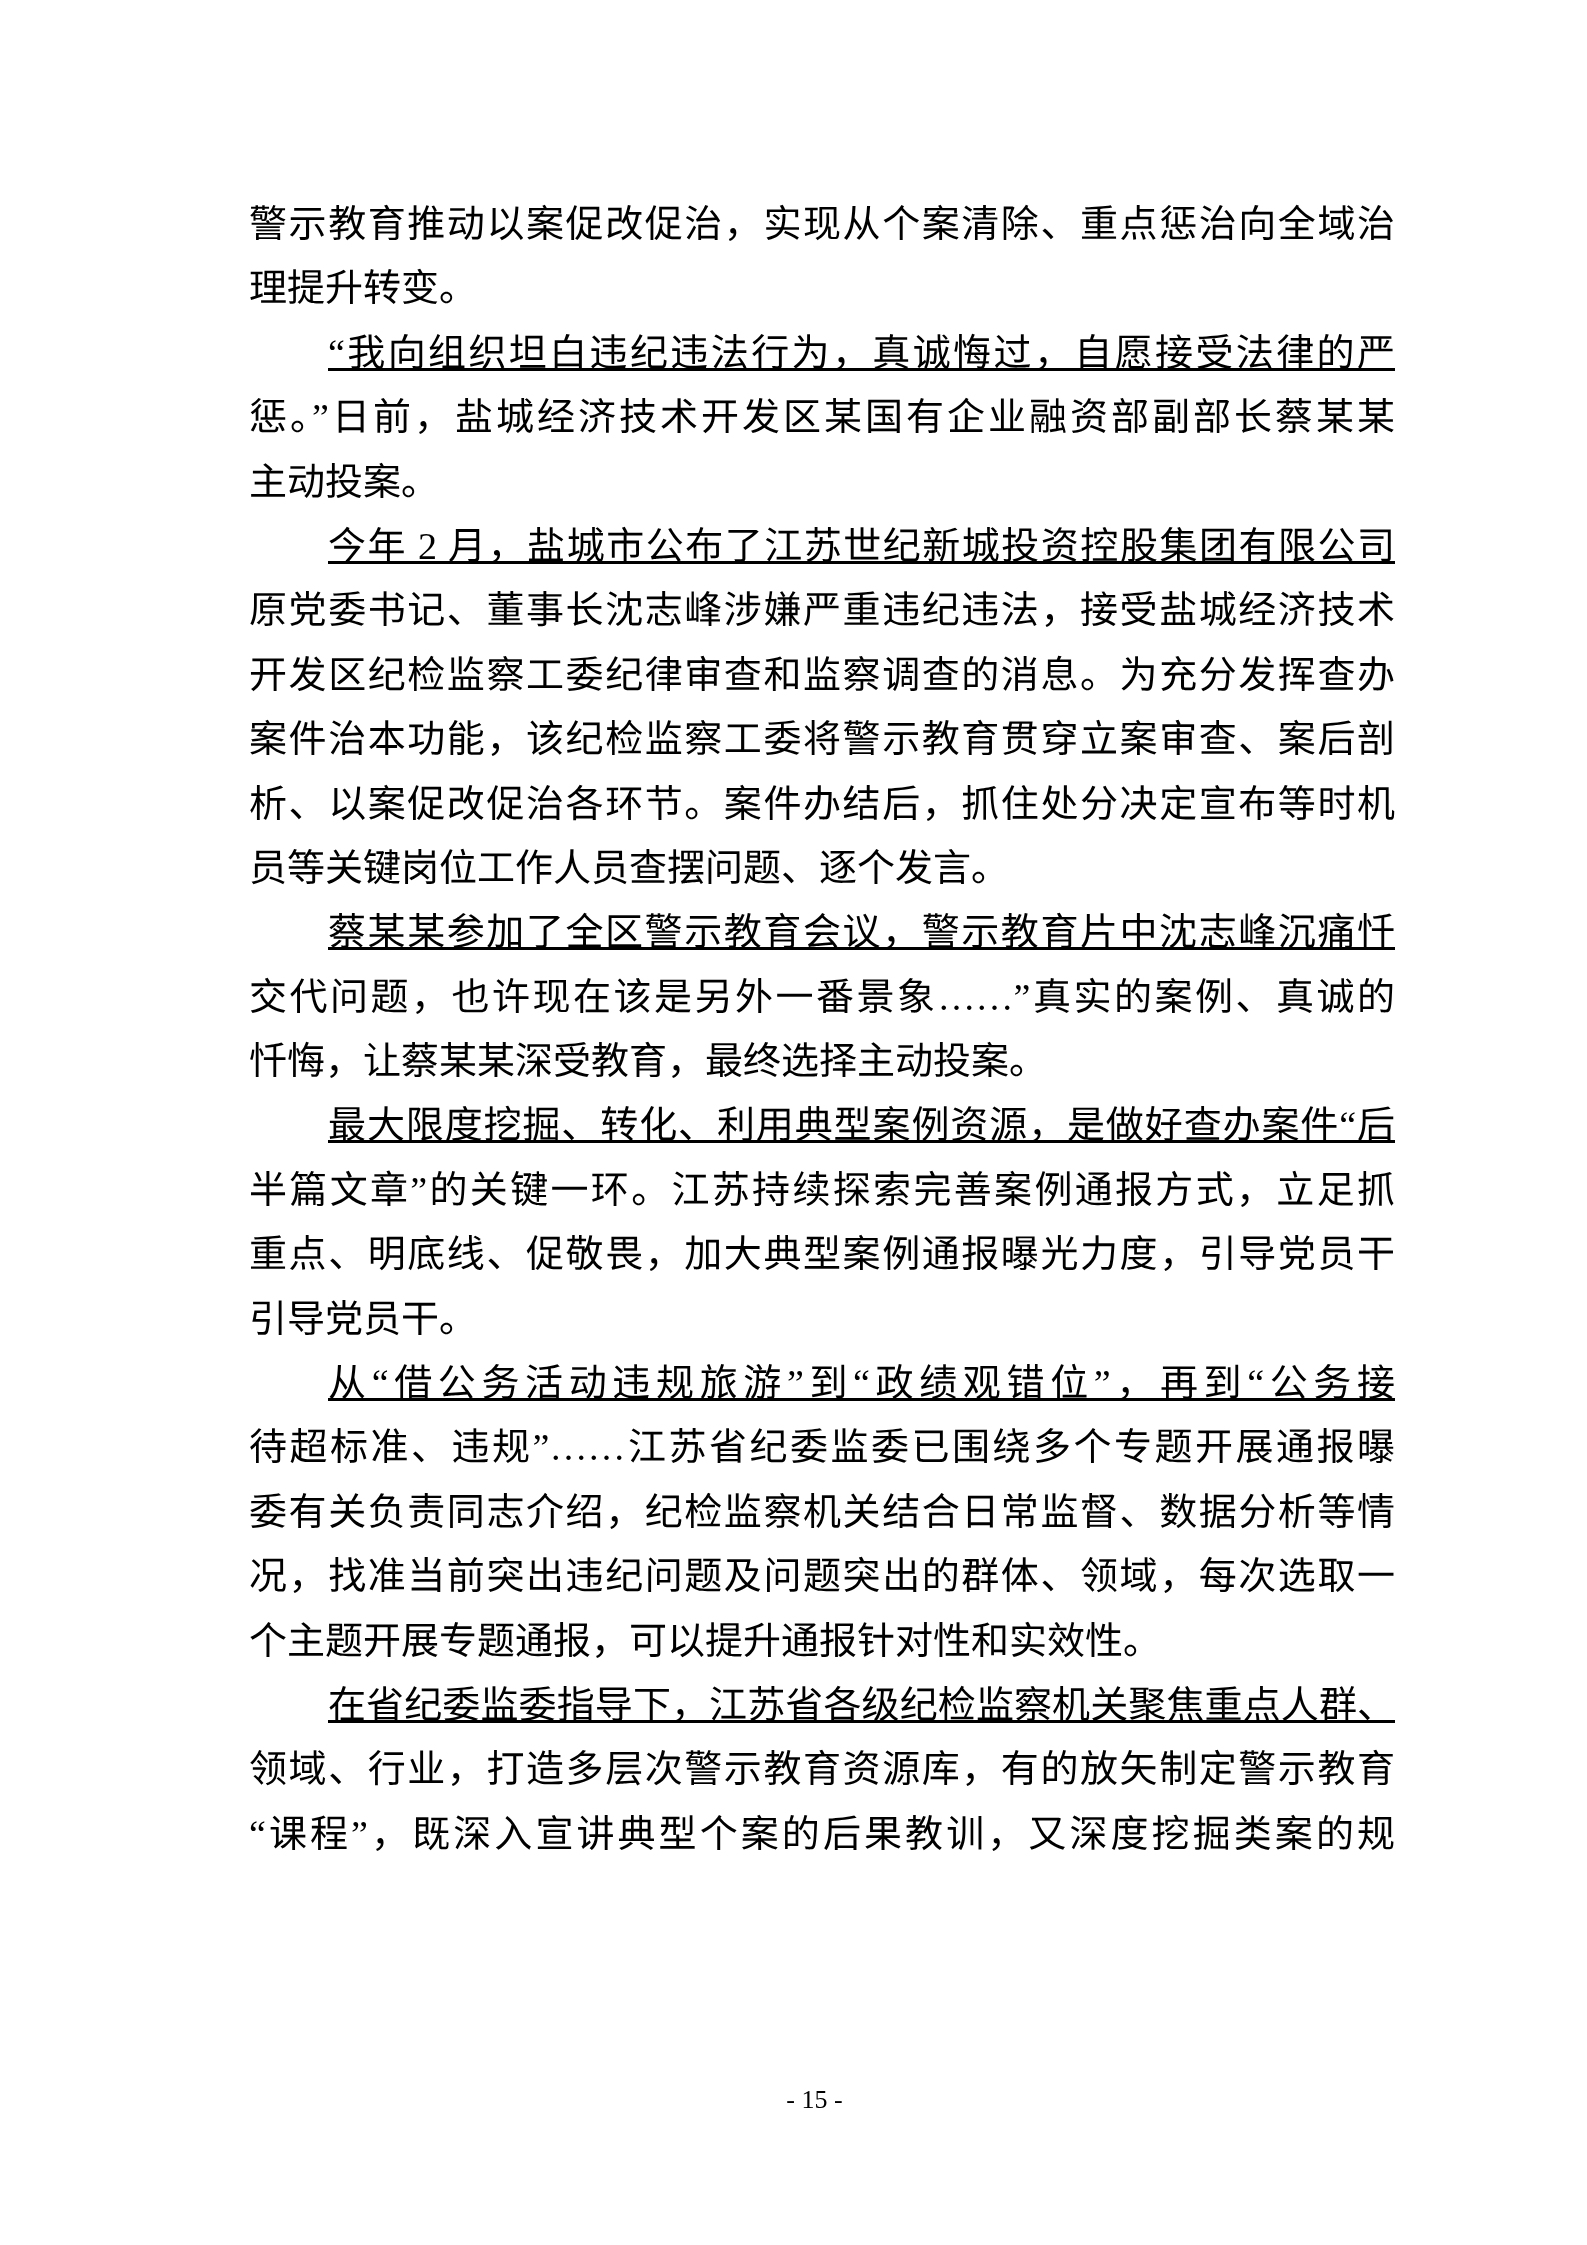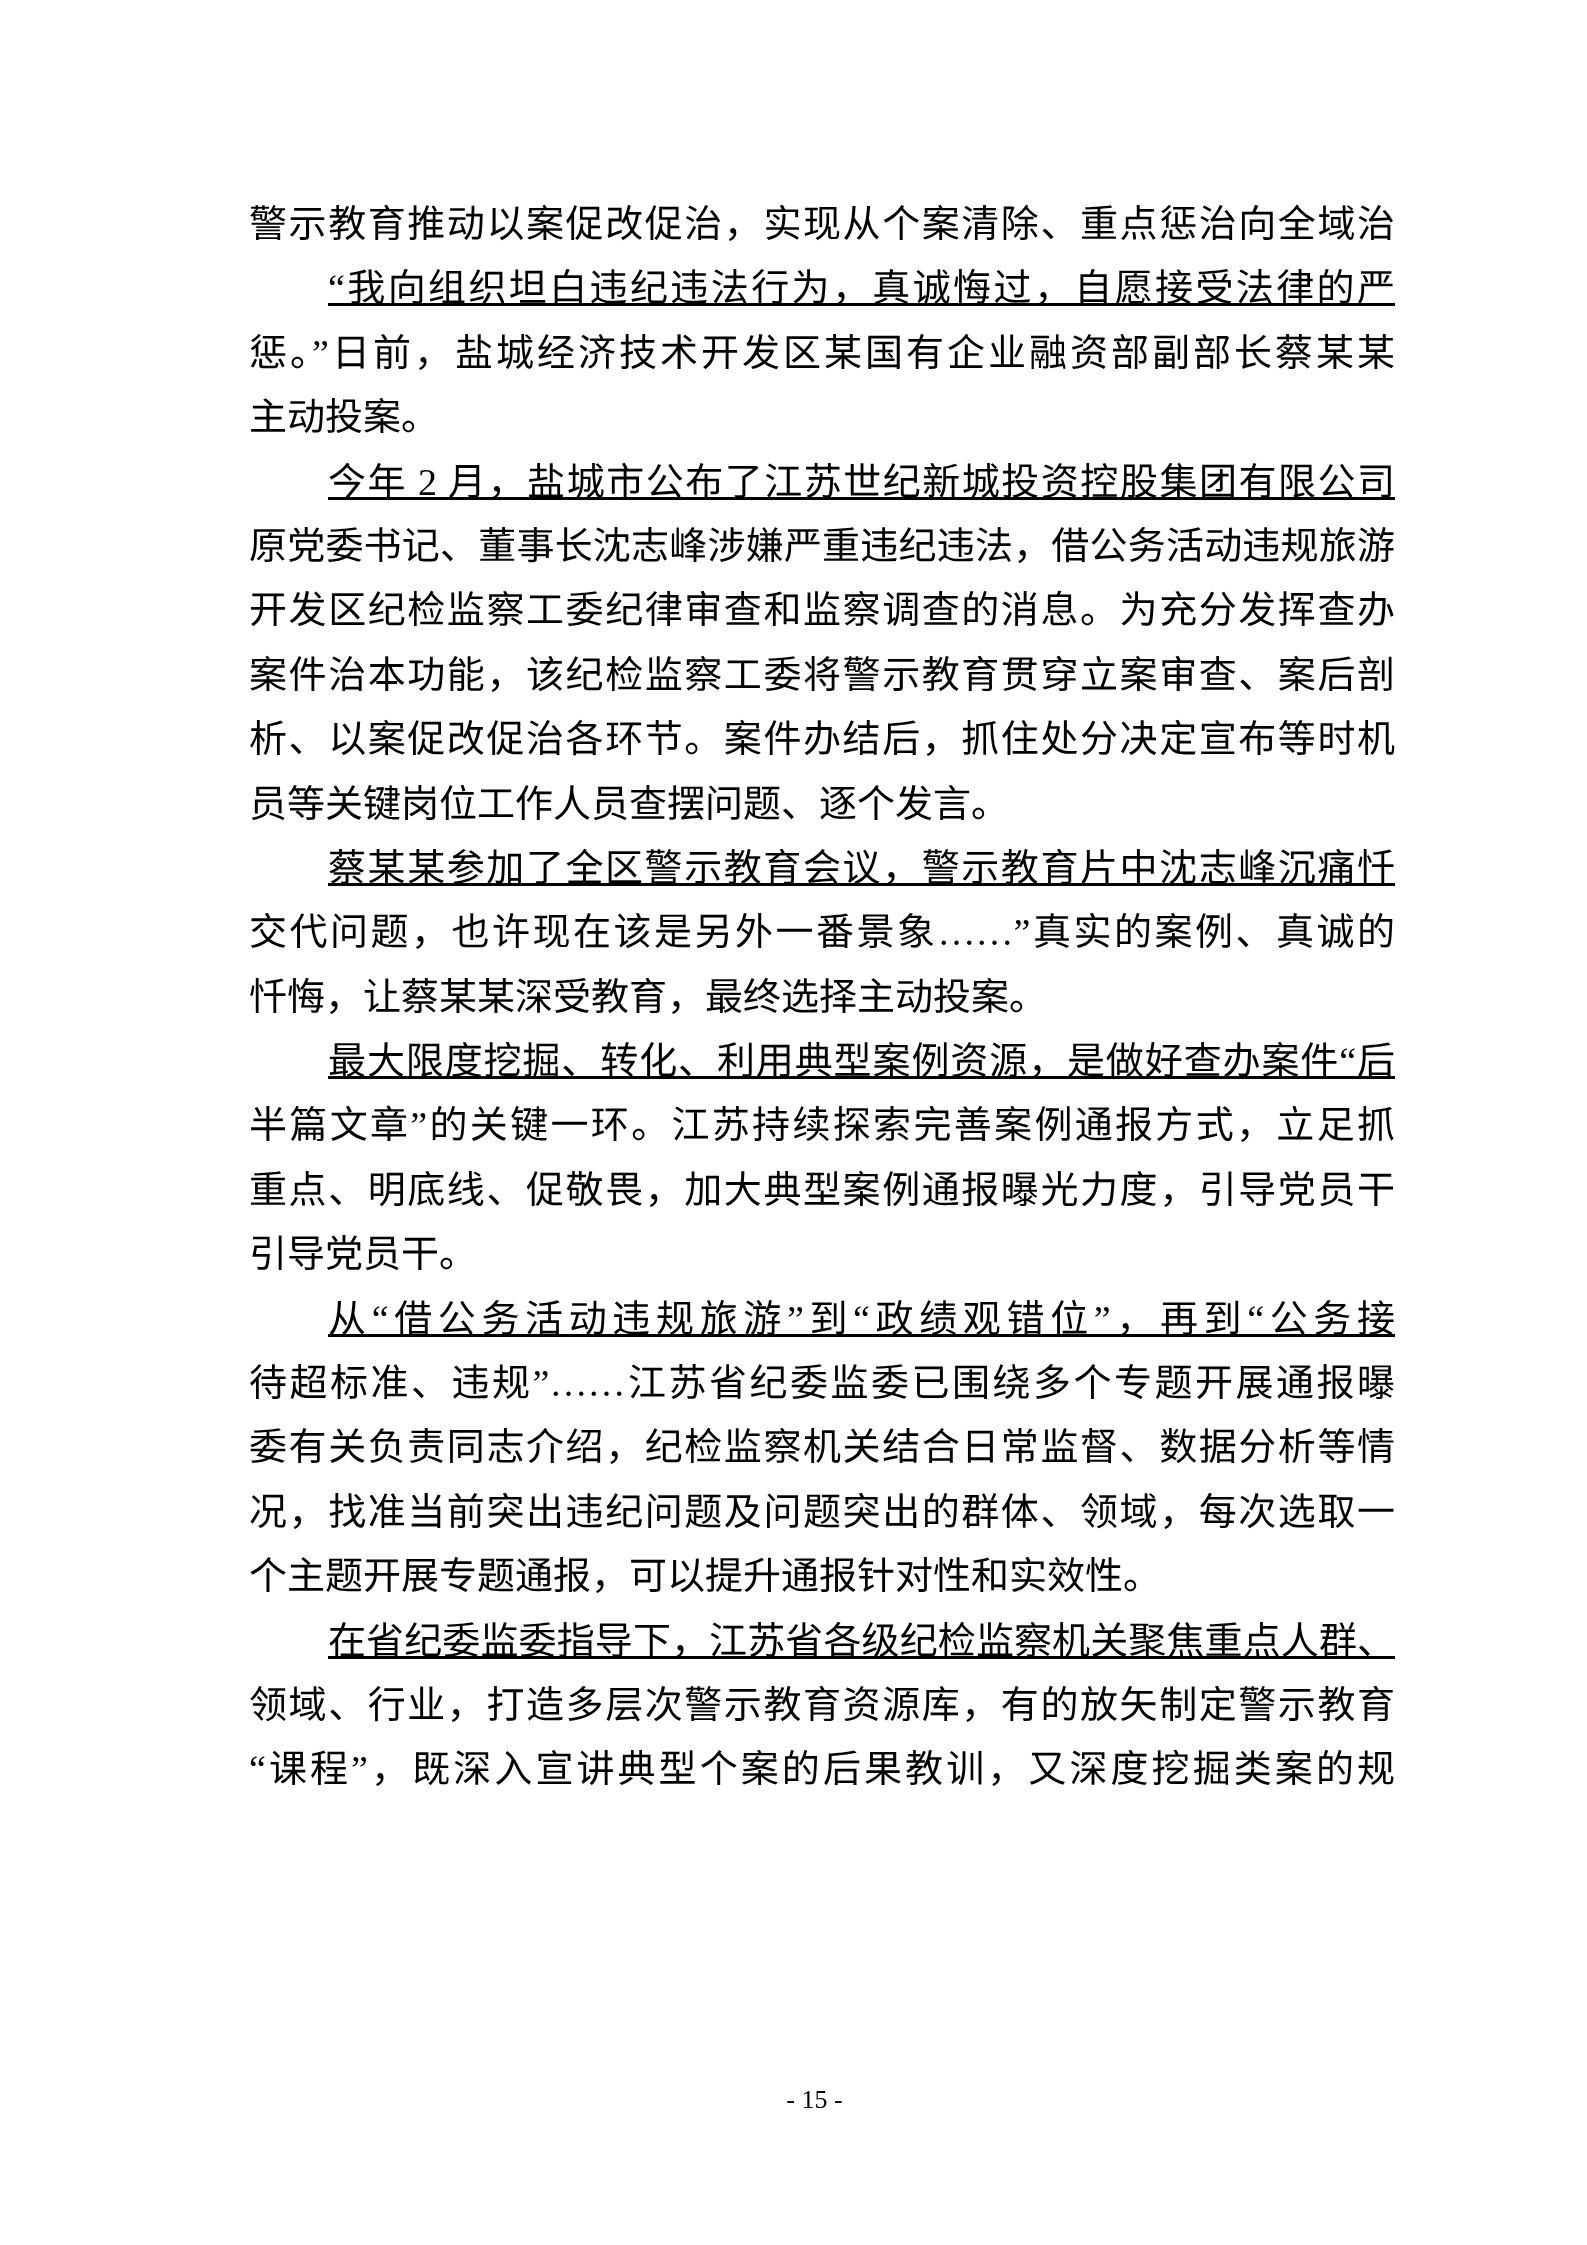--- a/index.html
+++ b/index.html
@@ -54,25 +54,26 @@
     color: #000000;
     font-family: "Liberation Serif", "DejaVu Serif", serif;
   }
 </style>
 </head>
 <body>
 
 <div class="page">
   <div class="doc-body" id="doc-body">
       <div class="line">警示教育推动以案促改促治，实现从个案清除、重点惩治向全域治</div>
+      <div class="line nojust">理提升转变。</div>
       <div class="line indent">“我向组织坦白违纪违法行为，真诚悔过，自愿接受法律的严</div>
       <div class="line">惩。”日前，盐城经济技术开发区某国有企业融资部副部长蔡某某</div>
       <div class="line nojust">主动投案。</div>
       <div class="line indent">今年 2 月，盐城市公布了江苏世纪新城投资控股集团有限公司</div>
-      <div class="line">原党委书记、董事长沈志峰涉嫌严重违纪违法，借公务活动违规旅游</div>
+      <div class="line">原党委书记、董事长沈志峰涉嫌严重违纪违法，接受盐城经济技术</div>
       <div class="line">开发区纪检监察工委纪律审查和监察调查的消息。为充分发挥查办</div>
       <div class="line">案件治本功能，该纪检监察工委将警示教育贯穿立案审查、案后剖</div>
       <div class="line">析、以案促改促治各环节。案件办结后，抓住处分决定宣布等时机</div>
       <div class="line nojust">员等关键岗位工作人员查摆问题、逐个发言。</div>
       <div class="line indent">蔡某某参加了全区警示教育会议，警示教育片中沈志峰沉痛忏</div>
       <div class="line">交代问题，也许现在该是另外一番景象……”真实的案例、真诚的</div>
       <div class="line nojust">忏悔，让蔡某某深受教育，最终选择主动投案。</div>
       <div class="line indent">最大限度挖掘、转化、利用典型案例资源，是做好查办案件“后</div>
       <div class="line">半篇文章”的关键一环。江苏持续探索完善案例通报方式，立足抓</div>
       <div class="line">重点、明底线、促敬畏，加大典型案例通报曝光力度，引导党员干</div>

